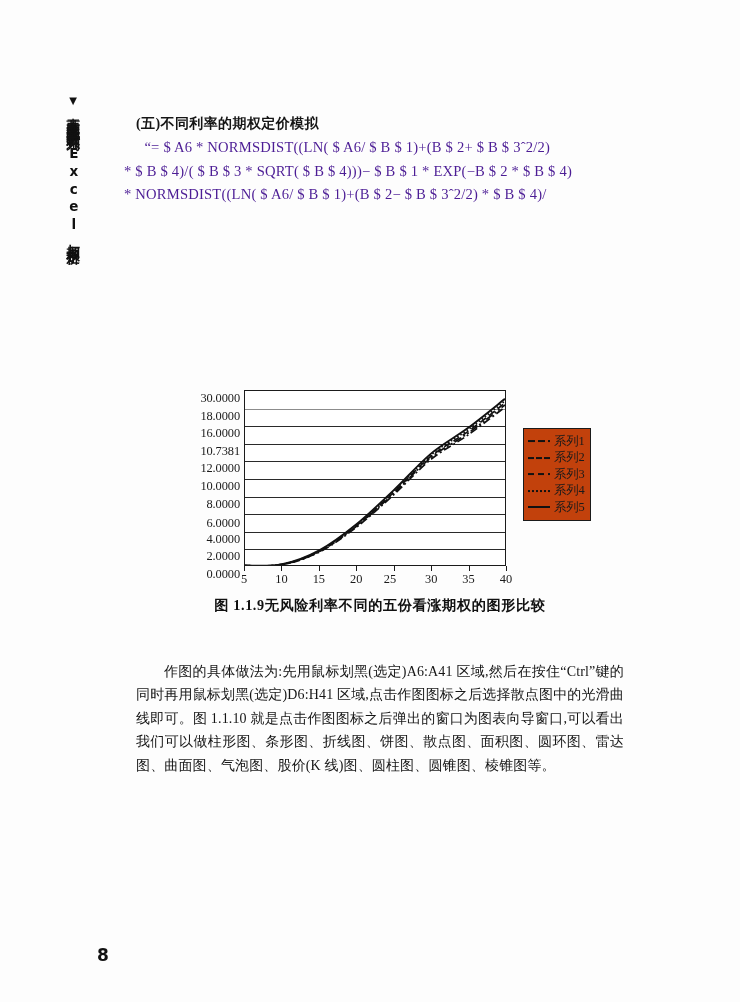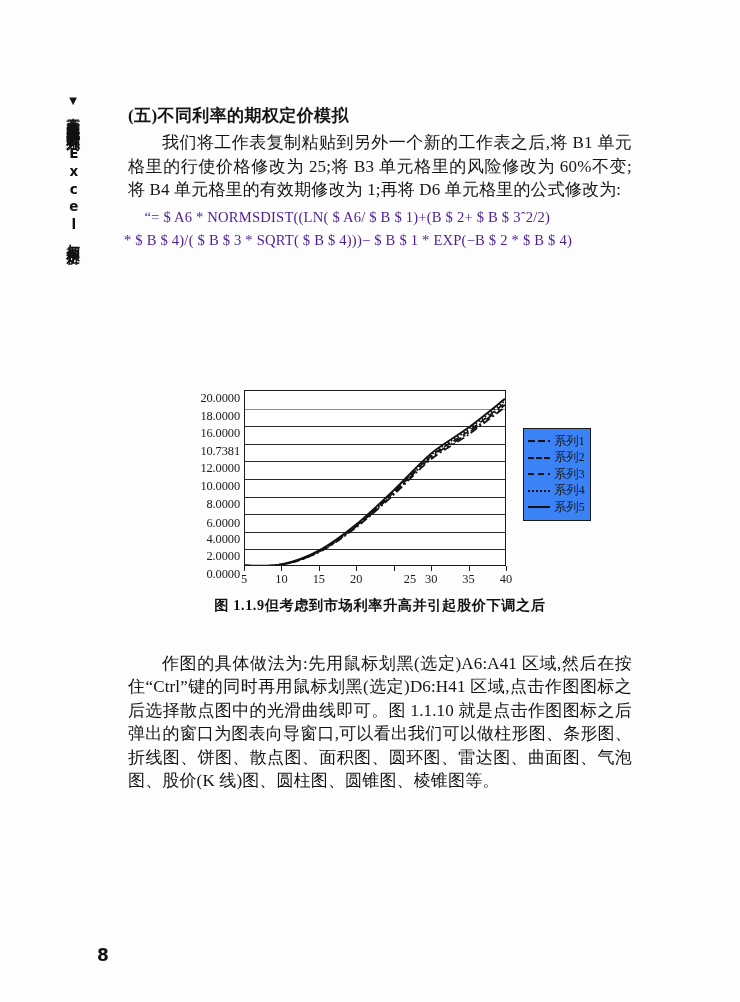--- a/index.html
+++ b/index.html
@@ -54,25 +54,25 @@
   }
 
   
   #col {
     position: absolute;
     left: 124px;
     top: 100px;
     width: 512px;
   }
   .p {
-    font-size: 17px;
+    font-size: 14px;
     line-height: 23.4px;
     text-align: justify;
     letter-spacing: 0.15px;
-    margin: 4px;
+    margin: 12px;
     color: #151515;
   }
   .p.sub {
     font-weight: 700;
     letter-spacing: 0.4px;
     margin-bottom: 1px;
   }
   .p.ind { text-indent: 2em; }
   .formula {
     font-size: 14.6px;
@@ -154,21 +154,21 @@
     transform: translateX(-50%);
     font-size: 12.4px;
     line-height: 14px;
   }
   
   #legend {
     position: absolute;
     left: 399px;
     top: 46px;
     border: 1.6px solid #1b1b1b;
-    background: #3b82f6;
+    background: #c2410c;
     padding: 4px 6px 4px 4px;
     box-sizing: border-box;
   }
   #legend .row {
     display: flex;
     align-items: center;
     height: 16.5px;
   }
   #legend .swatch {
     width: 22px;
@@ -224,42 +224,42 @@
 
 <div id="page">
 
   <div id="running-head">
     <div class="tri">▼</div>
     <div class="vtext">南开大学金融学本科教材系列—Excel与期权定价</div>
   </div>
 
   <div id="col">
     <p class="p sub">(五)不同利率的期权定价模拟</p>
-    <p class="p ind">我们将工作表复制粘贴到另外一个新的工作表之后,将 B1 单元格里的行使价格修改为 25;将 B3 单元格里的风险修改为 60%不变;将 B4 单元格里的有效期修改为 1;再将 D6 单元格里的公式修改为:</p>
     <div class="formula">
       <div class="formula first">“= $ A6 * NORMSDIST((LN( $ A6/ $ B $ 1)+(B $ 2+ $ B $ 3ˆ2/2)</div>
       <div class="formula">* $ B $ 4)/( $ B $ 3 * SQRT( $ B $ 4)))− $ B $ 1 * EXP(−B $ 2 * $ B $ 4)</div>
+      <div class="formula">* NORMSDIST((LN( $ A6/ $ B $ 1)+(B $ 2− $ B $ 3ˆ2/2) * $ B $ 4)/</div>
     </div>
   </div>
 
   <div id="figure">
     <div id="chart-wrap">
 
       <div class="ylabels" id="ylabels">
           <span style="top: 184px;">0.0000</span>
           <span style="top: 166.4px;">2.0000</span>
           <span style="top: 148.8px;">4.0000</span>
           <span style="top: 133px;">6.0000</span>
           <span style="top: 113.6px;">8.0000</span>
           <span style="top: 96px;">10.0000</span>
           <span style="top: 78.4px;">12.0000</span>
           <span style="top: 60.8px;">10.7381</span>
           <span style="top: 43.2px;">16.0000</span>
           <span style="top: 25.6px;">18.0000</span>
-          <span style="top: 8px;">20.0000</span>
+          <span style="top: 8px;">30.0000</span>
         </div>
 
       <div id="plot">
         <div id="gridlines">
             <div class="gridline" style="top: 158.4px;"></div>
             <div class="gridline" style="top: 140.8px;"></div>
             <div class="gridline" style="top: 123.2px;"></div>
             <div class="gridline" style="top: 105.6px;"></div>
             <div class="gridline" style="top: 88px;"></div>
             <div class="gridline" style="top: 70.4px;"></div>
@@ -279,21 +279,21 @@
       <div id="xaxis">
           <div class="tick" style="left: 0px;"></div>
           <div class="xlab" style="left: 0px;">5</div>
           <div class="tick" style="left: 37.4286px;"></div>
           <div class="xlab" style="left: 37.4286px; text-align: right;">10</div>
           <div class="tick" style="left: 74.8571px;"></div>
           <div class="xlab" style="left: 74.8571px;">15</div>
           <div class="tick" style="left: 112.286px;"></div>
           <div class="xlab" style="left: 112.286px;">20</div>
           <div class="tick" style="left: 149.714px;"></div>
-          <div class="xlab" style="left: 166px; text-align: right;">25</div>
+          <div class="xlab" style="left: 146px; text-align: right;">25</div>
           <div class="tick" style="left: 187.143px;"></div>
           <div class="xlab" style="left: 187.143px;">30</div>
           <div class="tick" style="left: 224.571px;"></div>
           <div class="xlab" style="left: 224.571px;">35</div>
           <div class="tick" style="left: 262px;"></div>
           <div class="xlab" style="left: 262px;">40</div>
         </div>
 
       <div id="legend">
           <div class="row">
@@ -323,21 +323,21 @@
           <div class="row">
             <span class="swatch">
               <i style="border-top: 2px solid rgb(17, 17, 17);"></i>
             </span>
             <span class="lname">系列5</span>
           </div>
         </div>
     </div>
 
     <div id="caption">
-      <span class="num">图 1.1.9</span><span>但考虑到市场利率升高并引起股价下调之后</span>
+      <span class="num">图 1.1.9</span><span>无风险利率不同的五份看涨期权的图形比较</span>
     </div>
   </div>
 
   <div id="col2">
     <p class="p ind">作图的具体做法为:先用鼠标划黑(选定)A6:A41 区域,然后在按住“Ctrl”键的同时再用鼠标划黑(选定)D6:H41 区域,点击作图图标之后选择散点图中的光滑曲线即可。图 1.1.10 就是点击作图图标之后弹出的窗口为图表向导窗口,可以看出我们可以做柱形图、条形图、折线图、饼图、散点图、面积图、圆环图、雷达图、曲面图、气泡图、股价(K 线)图、圆柱图、圆锥图、棱锥图等。</p>
   </div>
 
   <div id="folio">8</div>
 
 </div>

